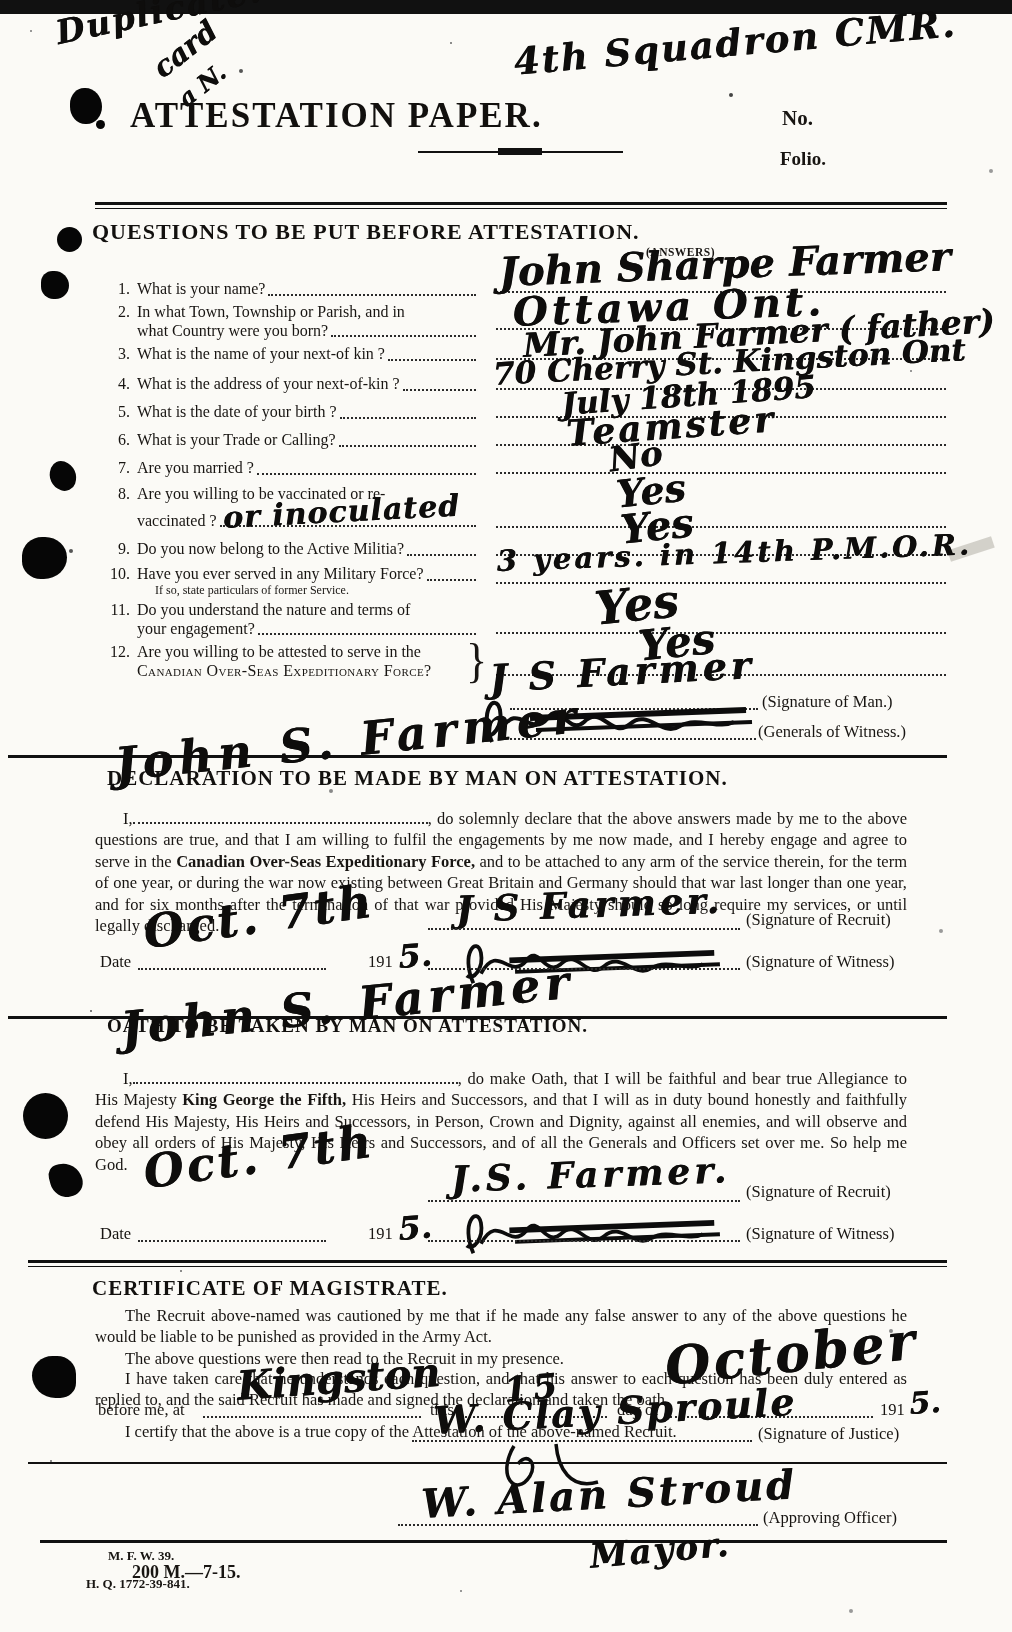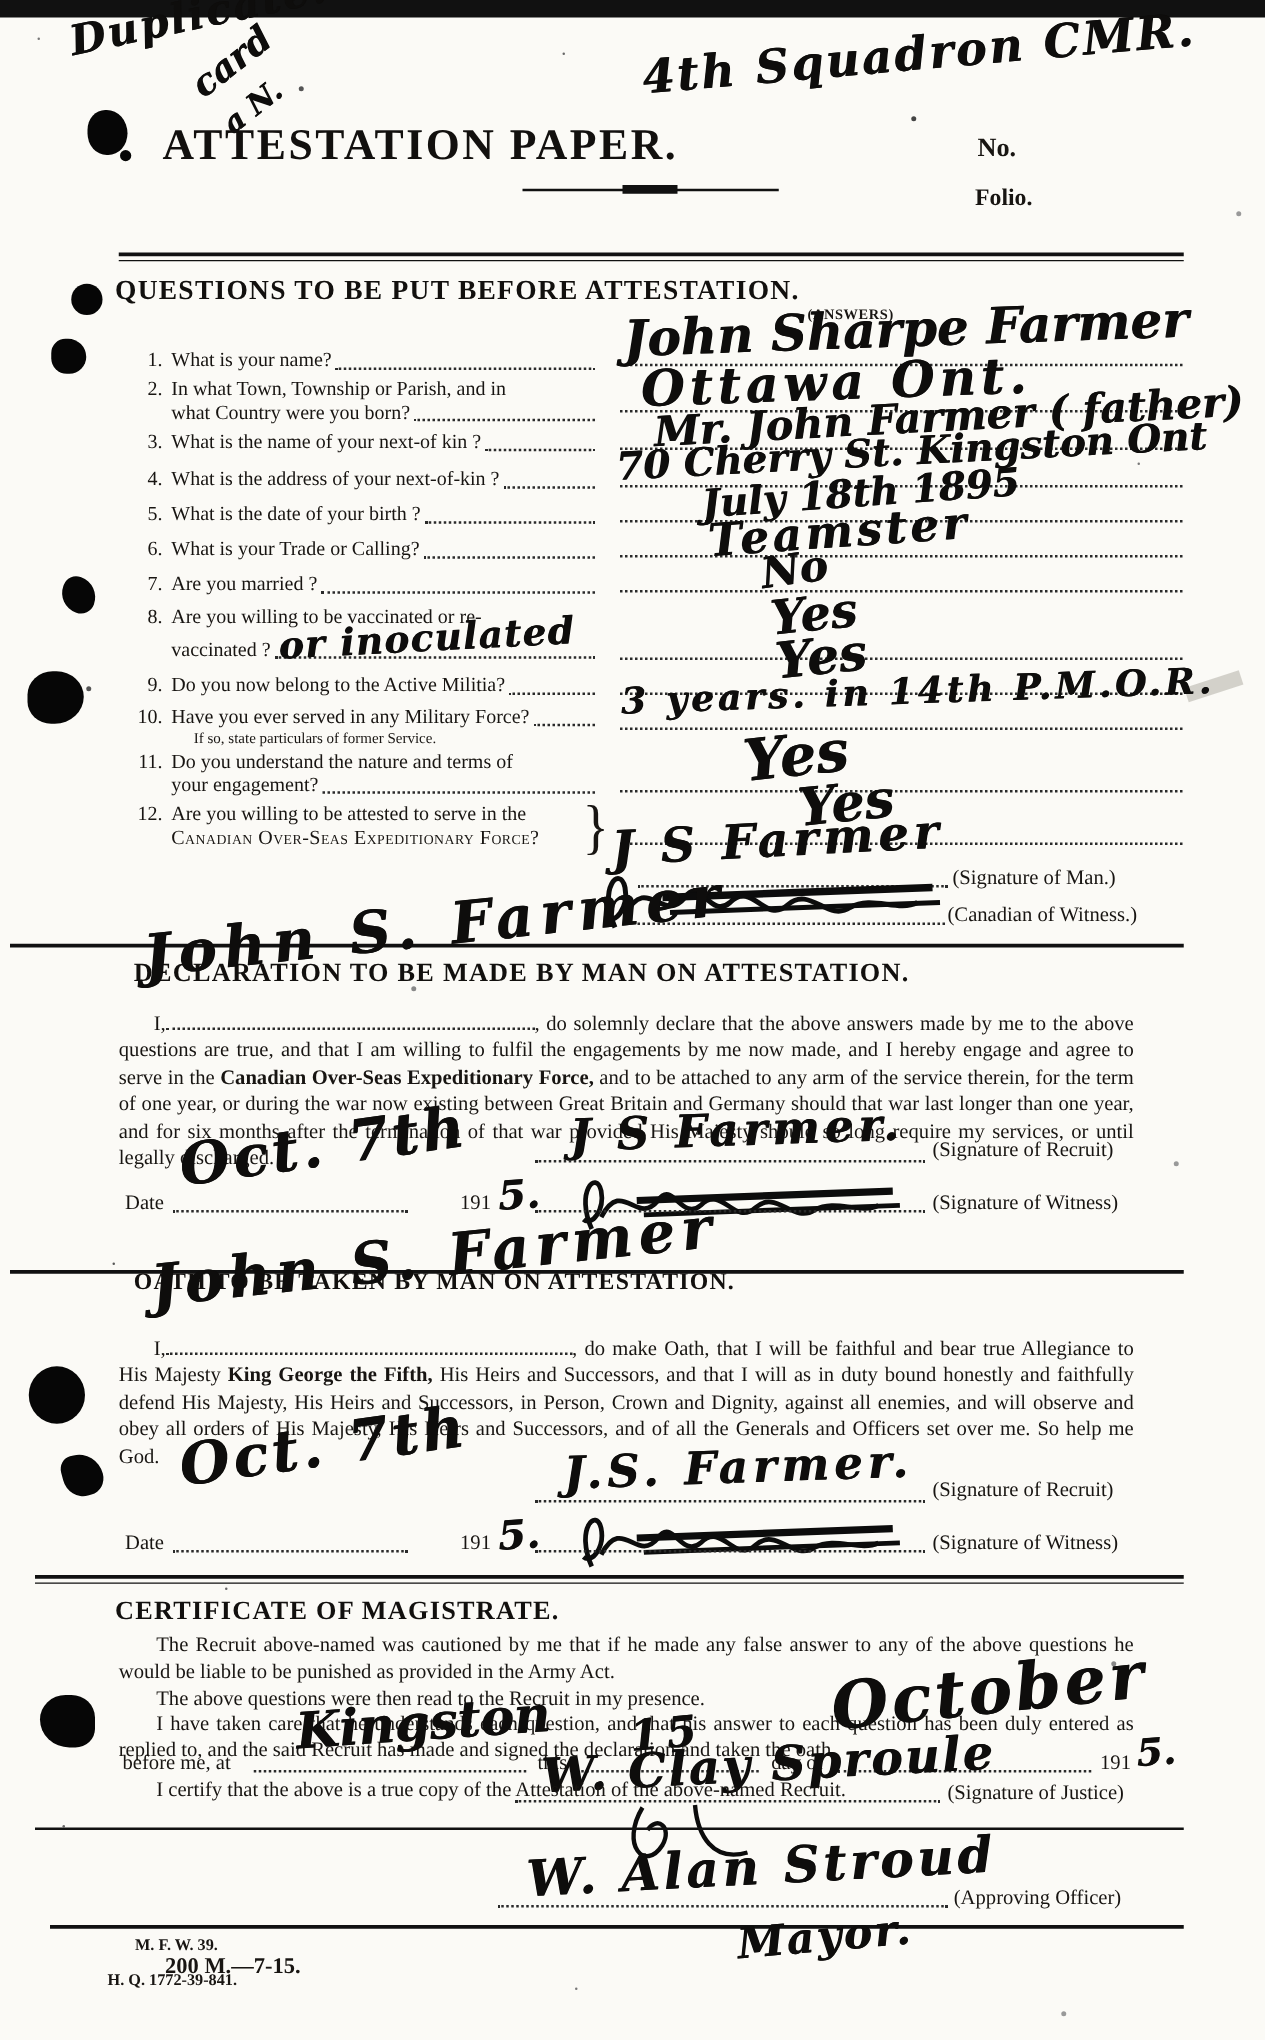--- a/index.html
+++ b/index.html
@@ -223,21 +223,21 @@
   <div class="hw" style="left:488px;top:656px;font-size:38px;transform:rotate(-3deg);letter-spacing:4px;">J S Farmer</div>
   <div class="dotline" style="left:510px;top:708px;width:248px;"></div>
   <div class="pr" style="left:762px;top:692px;font-size:16.5px;">(Signature of Man.)</div>
   <svg class="scrib" style="left:470px;top:688px;" width="290" height="58" viewBox="0 0 290 58">
     <path d="M22 54 C 8 22, 26 4, 30 22 C 33 38, 22 52, 15 46" fill="none" stroke="#0c0c0c" stroke-width="4"></path>
     <path d="M30 44 C 48 10, 60 52, 78 30 C 90 12, 98 48, 114 34 C 132 16, 142 52, 160 36 C 178 20, 192 50, 210 38 C 228 28, 248 42, 264 34" fill="none" stroke="#0c0c0c" stroke-width="4"></path>
     <path d="M60 30 L 276 22" stroke="#0c0c0c" stroke-width="6"></path>
     <path d="M66 42 L 282 34" stroke="#0c0c0c" stroke-width="4"></path>
   </svg>
   <div class="dotline" style="left:510px;top:738px;width:246px;"></div>
-  <div class="pr" style="left:758px;top:722px;font-size:16.5px;">(Canadian of Witness.)</div>
+  <div class="pr" style="left:758px;top:722px;font-size:16.5px;">(Generals of Witness.)</div>
 
   <div class="rule" style="left:8px;top:755px;width:939px;height:3px;"></div>
   <div class="h" style="left:107px;top:766px;width:800px;font-size:21px;">DECLARATION TO BE MADE BY MAN ON ATTESTATION.</div>
   <div class="hw" style="left:112px;top:738px;font-size:46px;transform:rotate(-6deg);letter-spacing:6px;">John S. Farmer</div>
   <div class="just" style="left:95px;top:808px;width:812px;">
     <span style="display:inline-block;width:28px;"></span><span>I,</span><span class="blank" style="width:295px;"></span><span>, do solemnly declare that the above answers made by me to the above questions are true, and that I am willing to fulfil the engagements by me now made, and I hereby engage and agree to serve in the </span><b>Canadian Over-Seas Expeditionary Force,</b><span> and to be attached to any arm of the service therein, for  the term of one year, or during the war now existing between Great Britain and Germany should that  war last longer than one year, and  for six months after the termination  of  that war provided His Majesty should so long require my services, or until legally discharged.</span>
   </div>
   <div class="hw" style="left:455px;top:888px;font-size:36px;transform:rotate(-2deg);letter-spacing:4px;">J S Farmer.</div>
   <div class="dotline" style="left:428px;top:928px;width:312px;"></div>
   <div class="pr" style="left:746px;top:910px;font-size:16.5px;">(Signature of Recruit)</div>

